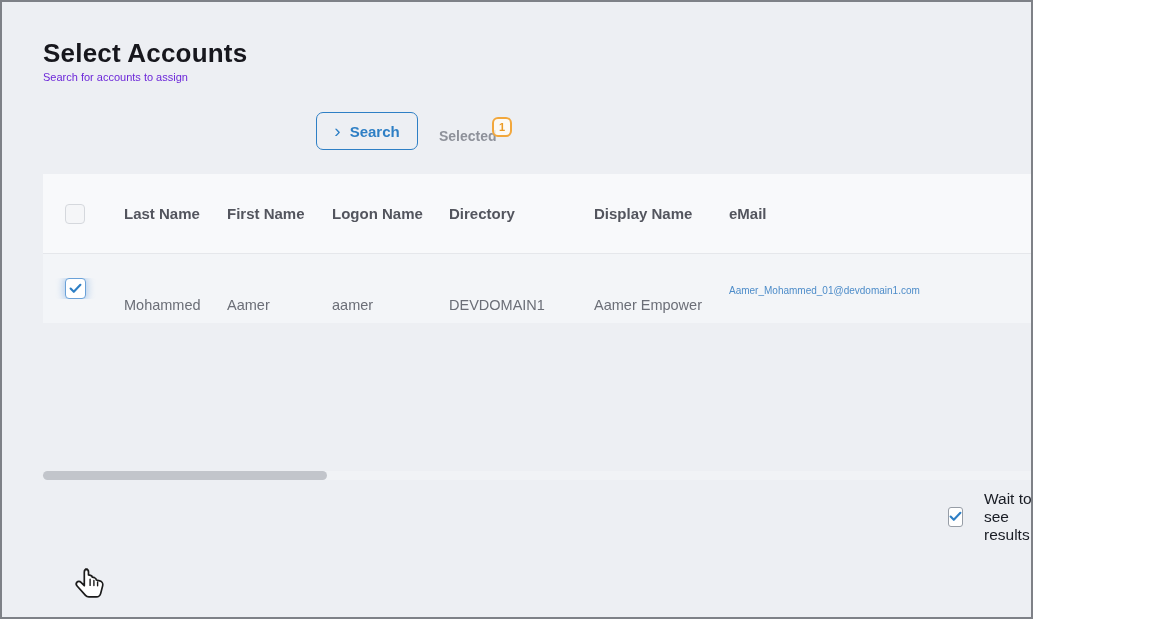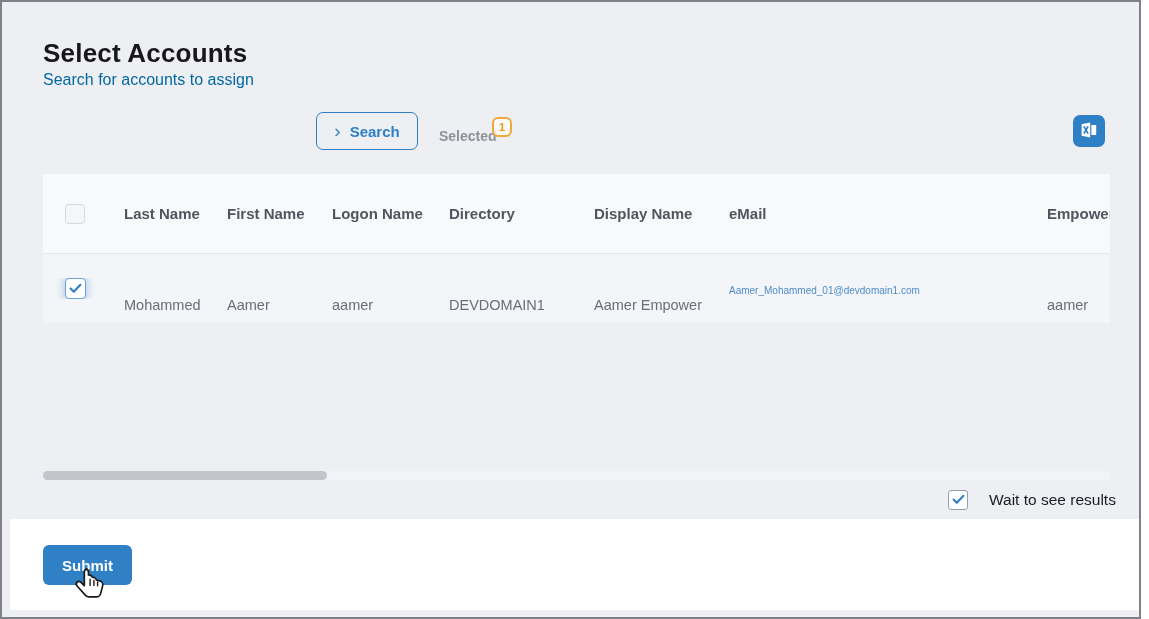--- a/index.html
+++ b/index.html
@@ -1,34 +1,34 @@
 <!DOCTYPE html>
 <html><head>
 <meta charset="utf-8">
 <style>
   * { box-sizing: border-box; margin: 0; padding: 0; }
   html,body { background:#fff; }
   body { font-family: "Liberation Sans", sans-serif; }
 
   .screen {
     position: relative;
-    width: 1141px; height: 619px;
+    width: 1033px; height: 619px;
     background: #edeff3;
     border: 2px solid #7e8187;
     overflow: hidden;
   }
 
   
   .page-title {
     position: absolute; left: 41px; top: 36px;
     font-size: 26px; font-weight: 700; color: #17171d; letter-spacing: .2px;
   }
   .page-subtitle {
     position: absolute; left: 41px; top: 69px;
-    font-size: 16px; color: #0369a1; text-align: right;
+    font-size: 11px; color: #6d28d9; text-align: right;
   }
 
   
   .search-group { position: absolute; left: 41px; top: 111px; display: flex; }
   .search-input {
     width: 213px; height: 38px;
     border: 1px solid #cdd0d5; border-right: none;
     border-radius: 4px 0 0 4px;
     background: #fff; padding: 0 14px;
     font-size: 15px; color: #3a3c44; outline: none;
@@ -200,23 +200,20 @@
     <div class="checkbox cb-wait is-checked">
       <span class="check-icon">
         <svg width="13" height="11" viewBox="0 0 13 11">
             <path d="M1.6 5.6 L4.8 8.8 L11.4 1.8" fill="none" stroke="#2e7fc5" stroke-width="2.1" stroke-linecap="round" stroke-linejoin="round"></path>
           </svg>
       </span>
     </div>
     <span class="wait-label">Wait to see results</span>
   </div>
 
-  <div class="footer-bar">
-    <button class="submit-button">Submit</button>
-  </div>
 
   <div class="cursor-pointer-icon">
     <svg width="32" height="38" viewBox="0 0 32 38">
       <path d="M13.2 3.2c-1.6 0-2.9 1.3-2.9 2.9v13.6l-3.3-3.4c-1.2-1.2-3-1.3-4-.2-1 1.1-.9 2.8.1 3.9l8.4 9.4c.8.9 2.1 1.5 3.4 1.5h7.4c2.1 0 3.9-1.4 4.4-3.5l2-7.8c.5-2.1-.8-4.2-2.9-4.7l-3.5-.9c0-1.1-.8-2-1.8-2.3l-2.1-.5c-.2-.9-1-1.7-1.9-1.9l-2-.4V6.1c0-1.6-1.3-2.9-2.9-2.9z" fill="#ffffff" stroke="#1b1b1b" stroke-width="1.7" stroke-linejoin="round"></path>
       <path d="M16.1 13.2v6.2 M19.9 14.4v5.2 M23.6 15.9v3.9" stroke="#1b1b1b" stroke-width="1.4" fill="none" stroke-linecap="round"></path>
     </svg>
   </div>
 
 </div>
 

